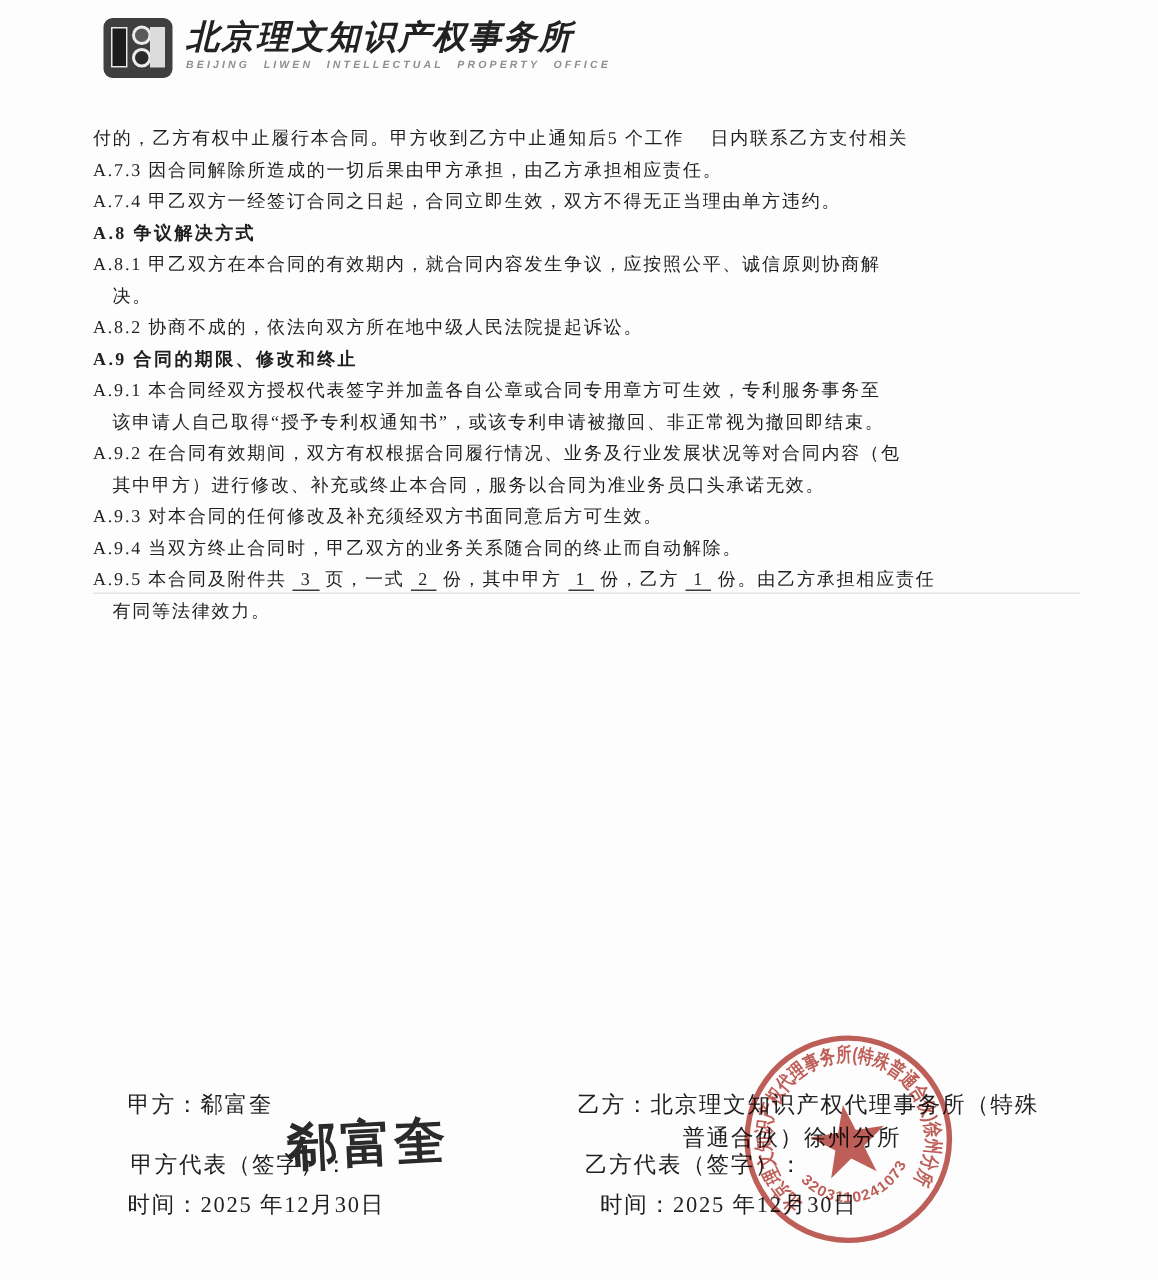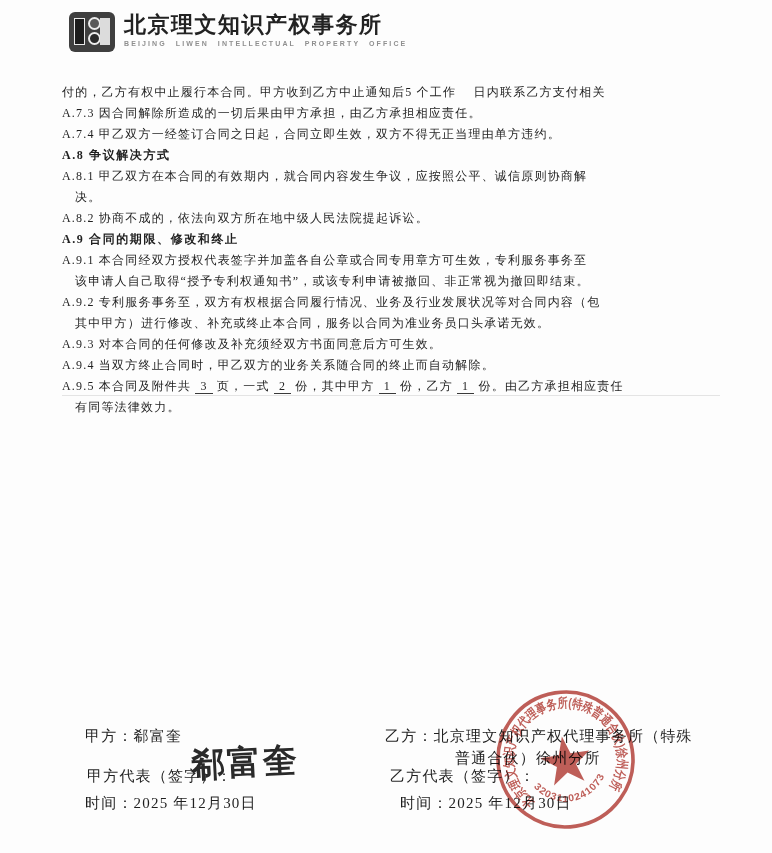--- a/index.html
+++ b/index.html
@@ -5,21 +5,21 @@
   html,body{margin:0;padding:0;background:#ffffff;}
   .page{
     position:relative;
     width:772px;height:853px;
     background:#fdfdfd;
     overflow:hidden;
     font-family:"Liberation Serif","DejaVu Serif",serif;
     color:#1f1f1f;
   }
   
-  .header{position:absolute;left:69px;top:12px;display:flex;align-items:flex-start;}
+  .header{position:absolute;left:69px;top:12px;display:flex;align-items:flex-start;font-style:italic;}
   .logo{position:relative;width:46px;height:40px;background:#3f3f3f;border-radius:6px;flex:0 0 auto;}
   .logo .bar-left{position:absolute;left:5px;top:6px;width:11px;height:27px;background:#1c1c1c;border:1.5px solid #e9e9e9;box-sizing:border-box;}
   .logo .dot-top{position:absolute;left:19px;top:5px;width:13px;height:13px;border:2px solid #ececec;border-radius:50%;box-sizing:border-box;background:#5a5a5a;}
   .logo .dot-bottom{position:absolute;left:19px;top:20px;width:13px;height:13px;border:2px solid #ececec;border-radius:50%;box-sizing:border-box;background:#2a2a2a;}
   .logo .bar-right{position:absolute;right:5px;top:6px;width:10px;height:27px;background:#dcdcdc;}
   .org{margin-left:9px;}
   .org-zh{font-size:22px;font-weight:bold;letter-spacing:1.5px;color:#222;line-height:26px;white-space:nowrap;}
   .org-en{font-family:"Liberation Sans","DejaVu Sans",sans-serif;font-size:7px;font-weight:bold;letter-spacing:2.1px;word-spacing:5px;color:#8f8f8f;margin-top:2px;white-space:nowrap;}
   
   .body-block{position:absolute;left:62px;top:82px;width:662px;font-size:12px;letter-spacing:1.2px;}
@@ -65,21 +65,21 @@
       <div class="line">付的，乙方有权中止履行本合同。甲方收到乙方中止通知后5 个工作　 日内联系乙方支付相关</div>
       <div class="line">A.7.3 因合同解除所造成的一切后果由甲方承担，由乙方承担相应责任。</div>
       <div class="line">A.7.4  甲乙双方一经签订合同之日起，合同立即生效，双方不得无正当理由单方违约。</div>
       <div class="line bold">A.8 争议解决方式</div>
       <div class="line">A.8.1  甲乙双方在本合同的有效期内，就合同内容发生争议，应按照公平、诚信原则协商解</div>
       <div class="line indent">决。</div>
       <div class="line">A.8.2 协商不成的，依法向双方所在地中级人民法院提起诉讼。</div>
       <div class="line bold">A.9 合同的期限、修改和终止</div>
       <div class="line">A.9.1 本合同经双方授权代表签字并加盖各自公章或合同专用章方可生效，专利服务事务至</div>
       <div class="line indent">该申请人自己取得“授予专利权通知书”，或该专利申请被撤回、非正常视为撤回即结束。</div>
-      <div class="line">A.9.2 专利服务事务至，双方有权根据合同履行情况、业务及行业发展状况等对合同内容（包</div>
+      <div class="line">A.9.2 在合同有效期间，双方有权根据合同履行情况、业务及行业发展状况等对合同内容（包</div>
       <div class="line indent">其中甲方）进行修改、补充或终止本合同，服务以合同为准业务员口头承诺无效。</div>
       <div class="line">A.9.3 对本合同的任何修改及补充须经双方书面同意后方可生效。</div>
       <div class="line">A.9.4  当双方终止合同时，甲乙双方的业务关系随合同的终止而自动解除。</div>
       <div class="line"><span>A.9.5 本合同及附件共 </span><span class="u">3</span><span> 页，一式 </span><span class="u">2</span><span> 份，其中甲方 </span><span class="u">1</span><span> 份，乙方 </span><span class="u">1</span><span> 份。由乙方承担相应责任</span></div>
       <div class="line indent">有同等法律效力。</div>
     </div>
 
   <div class="scan-line"></div>
 
   <div class="sig" style="left:85px;top:727px;">甲方：郗富奎</div>

